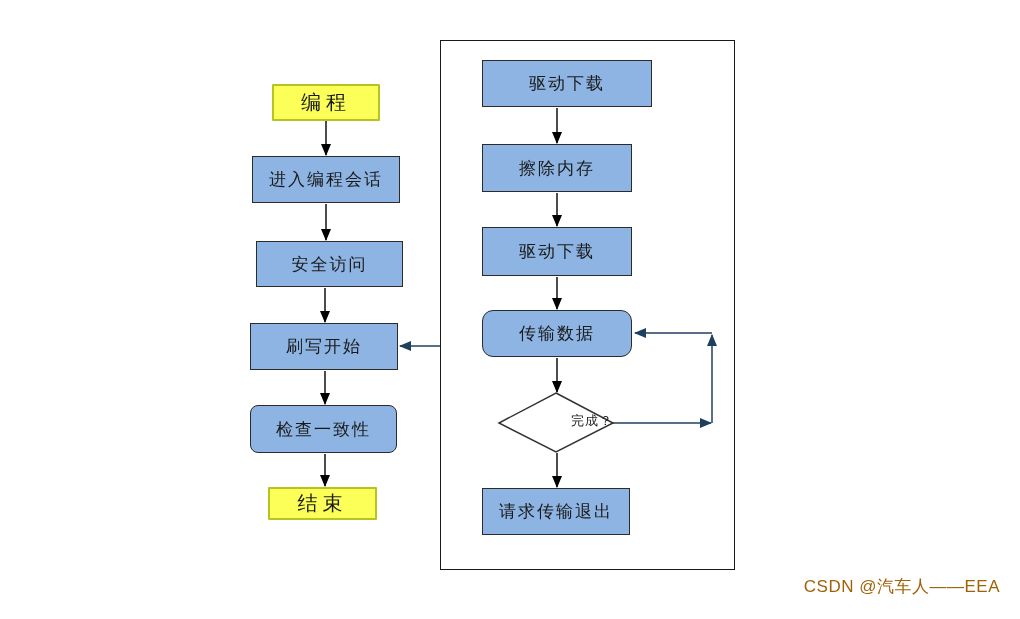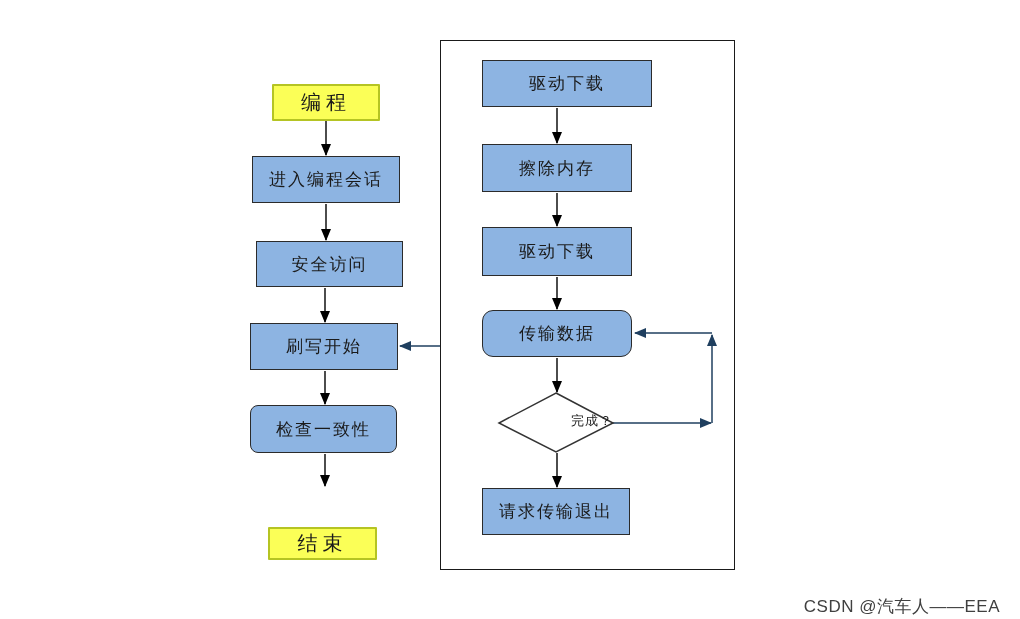--- a/index.html
+++ b/index.html
@@ -52,23 +52,23 @@
     position: absolute;
     left: 499px; top: 412px;
     width: 114px;
     text-align: right;
     font-size: 13px;
     letter-spacing: 1px;
     color: #1a1a1a;
   }
   .watermark {
     position: absolute;
-    right: 20px; top: 595px;
+    right: 20px; top: 575px;
     font-size: 17px;
-    color: #404040;
+    color: #a16207;
     letter-spacing: 0.5px;
     white-space: nowrap;
   }
 </style>
 </head>
 <body>
 
 <div class="canvas">
 
   <svg class="edges-svg" viewBox="0 0 1020 619">
@@ -117,21 +117,21 @@
   </div>
 
   <div class="node process" style="left:250px; top:323px; width:148px; height:47px;">
     <span>刷写开始</span>
   </div>
 
   <div class="node process" style="left:250px; top:405px; width:147px; height:48px;border-radius:8px;">
     <span>检查一致性</span>
   </div>
 
-  <div class="node terminator" style="left:268px; top:487px; width:109px; height:33px;margin-top:40px;">
+  <div class="node terminator" style="left:268px; top:487px; width:109px; height:33px;">
     <span>结束</span>
   </div>
 
   <div class="node process" style="left:482px; top:60px; width:170px; height:47px;">
     <span>驱动下载</span>
   </div>
 
   <div class="node process" style="left:482px; top:144px; width:150px; height:48px;">
     <span>擦除内存</span>
   </div>

